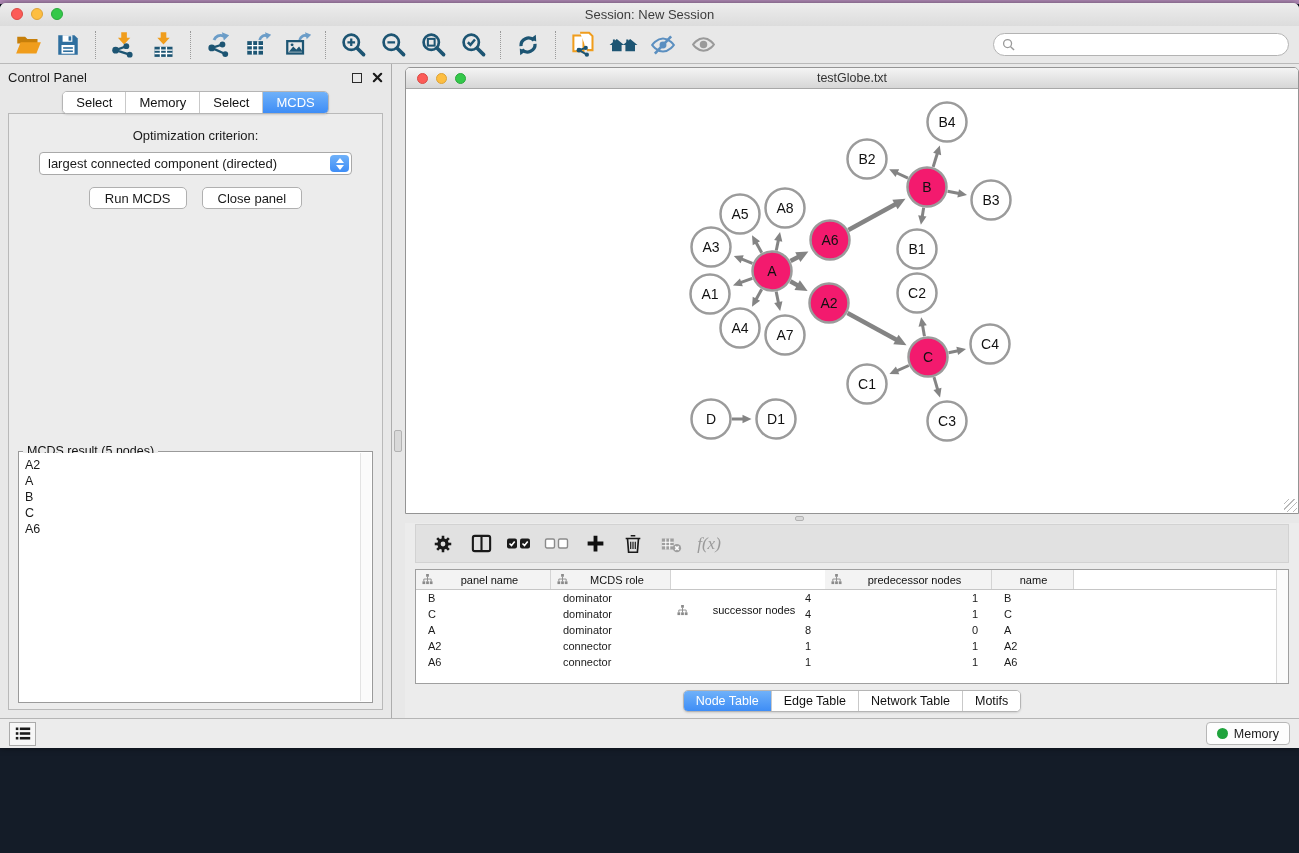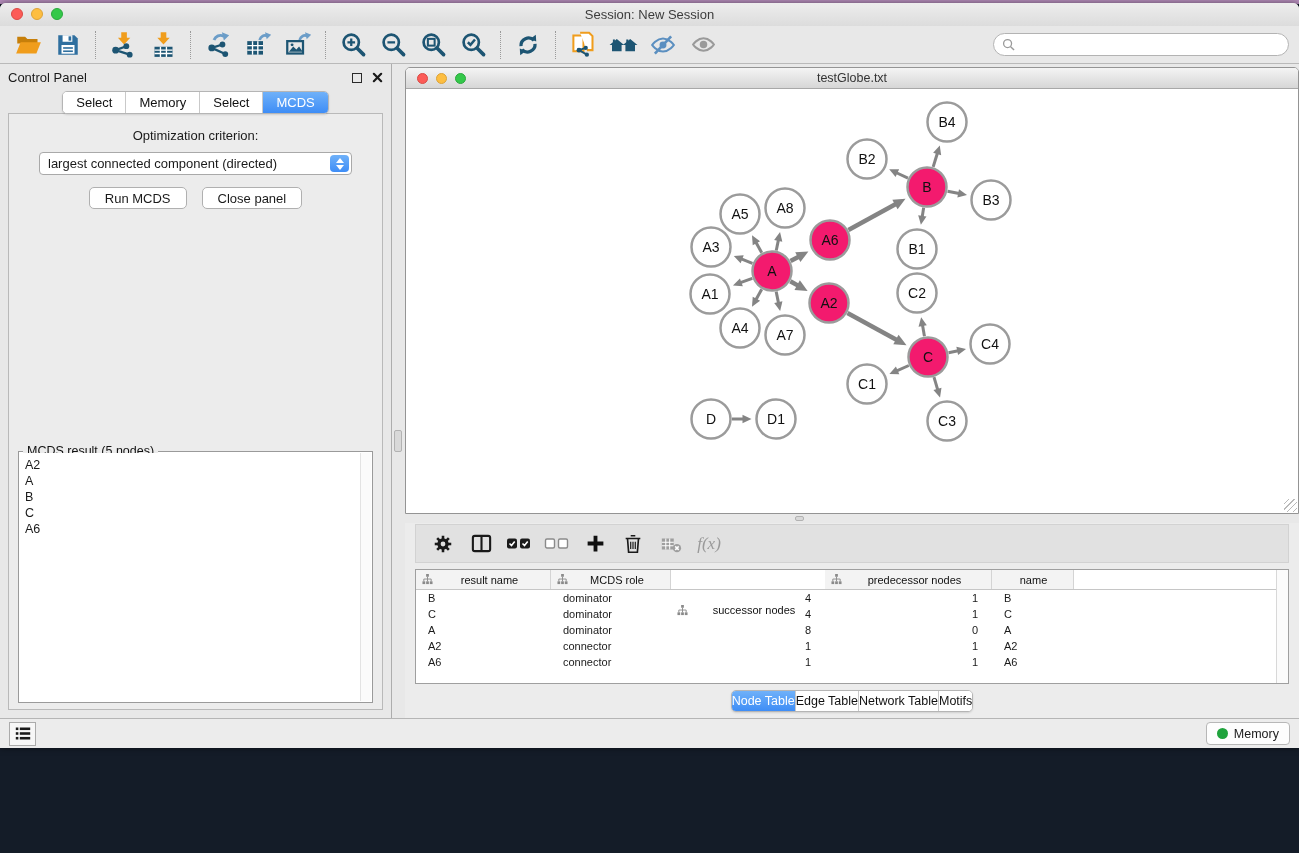--- a/index.html
+++ b/index.html
@@ -101,21 +101,21 @@
   .fx-label { font-family:"Liberation Serif", serif; font-style:italic; font-size:17px; color:#9a9a9a; }
   .tablebox { flex:1; margin:6px 10px 0 10px; background:#fff; border:1px solid #9f9f9f; position:relative; overflow:hidden; }
   .thead { display:flex; height:20px; border-bottom:1px solid #c6c6c6; }
   .th { display:flex; align-items:center; background:#f3f3f3; border-right:1px solid #d4d4d4; padding:0 4px 0 6px; font-size:11px; color:#111; }
   .th .th-label { flex:1; text-align:center; }
   .trow { display:flex; height:16px; align-items:center; }
   .td { font-size:11px; padding-left:12px; overflow:hidden; white-space:nowrap; }
   .td.num { text-align:right; padding-right:14px; padding-left:0; }
   .tscroll { position:absolute; top:0; bottom:0; right:0; width:12px; background:#fbfbfb; border-left:1px solid #d8d8d8; }
   .tp-tabs { height:34px; flex:0 0 34px; display:flex; align-items:center; justify-content:center; }
-  .tp-tabs .seg-btn { font-size:12.5px; padding:3px 0; }
+  .tp-tabs .seg-btn { font-size:12.5px; padding:3px 12px; }
 
   
   .status-bar { height:30px; flex:0 0 30px; background:#ececec; border-top:1px solid #b5b5b5; display:flex; align-items:center; padding:0 9px; }
   .list-button { width:27px; height:24px; background:#f7f7f7; border:1px solid #ababab; display:flex; align-items:center; justify-content:center; cursor:default; }
   .memory-button { margin-left:auto; height:23px; background:#fdfdfd; border:1px solid #b7b7b7; border-radius:4px; display:flex; align-items:center; gap:6px; padding:0 10px; font-size:12.5px; cursor:default; }
   .memory-dot { width:11px; height:11px; border-radius:50%; background:#1fa33c; }
 
   .float-glyph { width:10px; height:10px; border:1.5px solid #2a2a2a; display:inline-block; }
 </style>
 </head>
@@ -577,21 +577,21 @@
               <div class="th" style="width: 135px;">
                 <svg width="11" height="11" viewBox="0 0 12 12">
                   <g fill="#8a8a8a">
                     <rect x="4.5" y="0" width="3" height="3"></rect>
                     <rect x="0.5" y="8" width="3" height="3"></rect>
                     <rect x="4.5" y="8" width="3" height="3"></rect>
                     <rect x="8.5" y="8" width="3" height="3"></rect>
                   </g>
                   <path d="M6 3v2.5M2 8V5.5h8V8M6 5.5V8" stroke="#8a8a8a" fill="none"></path>
                 </svg>
-                <span class="th-label">result name</span>
+                <span class="th-label">panel name</span>
               </div>
               <div class="th" style="width: 120px;">
                 <svg width="11" height="11" viewBox="0 0 12 12">
                   <g fill="#8a8a8a">
                     <rect x="4.5" y="0" width="3" height="3"></rect>
                     <rect x="0.5" y="8" width="3" height="3"></rect>
                     <rect x="4.5" y="8" width="3" height="3"></rect>
                     <rect x="8.5" y="8" width="3" height="3"></rect>
                   </g>
                   <path d="M6 3v2.5M2 8V5.5h8V8M6 5.5V8" stroke="#8a8a8a" fill="none"></path>

